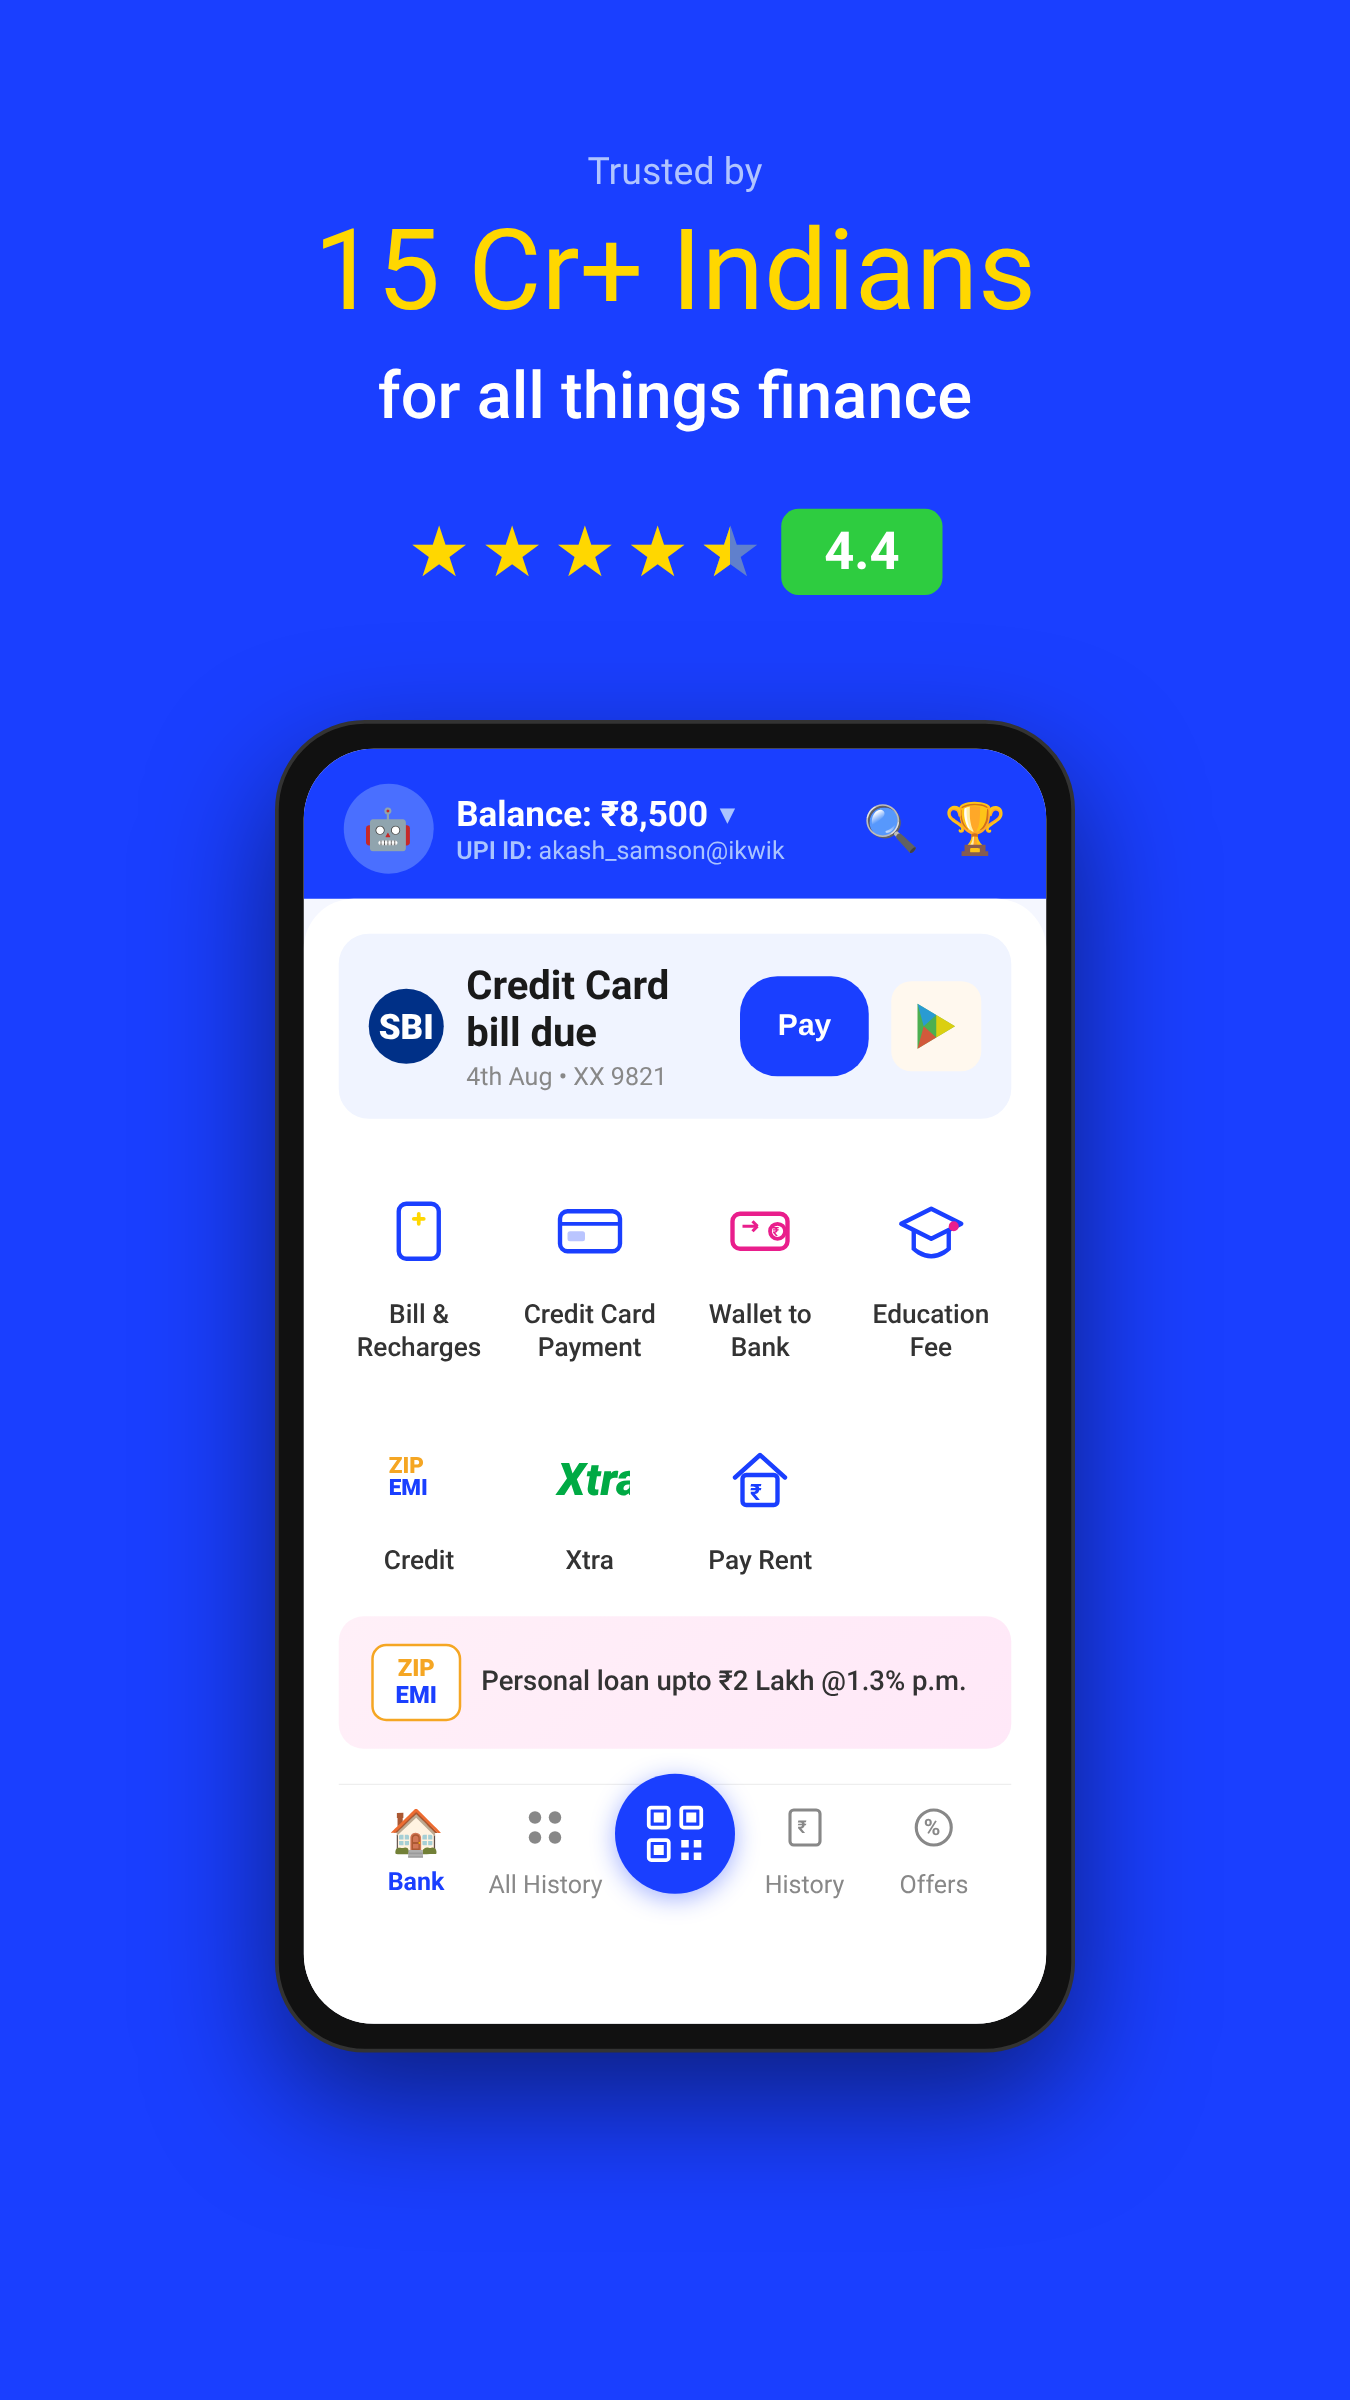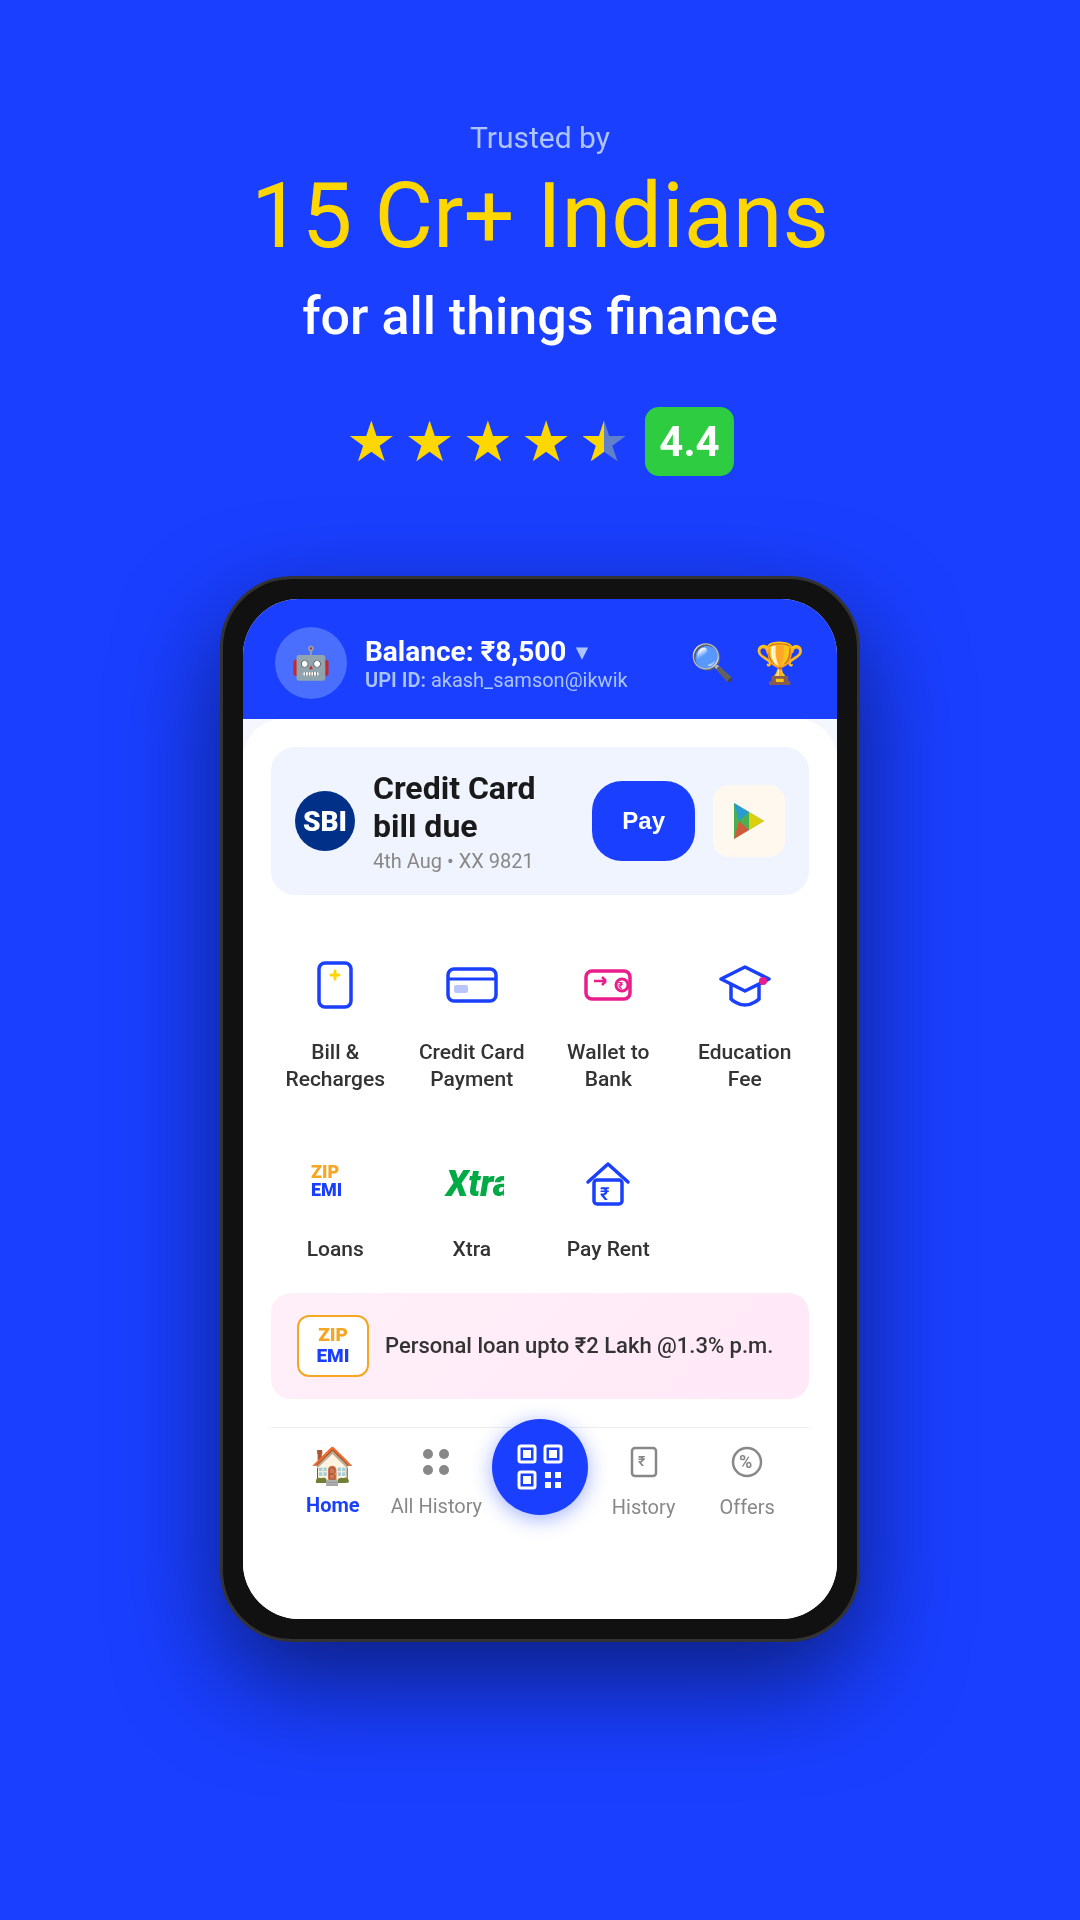--- a/index.html
+++ b/index.html
@@ -49,21 +49,21 @@
     }
     .star {
       font-size: 56px;
       color: #FFD700;
     }
     .rating-badge {
       background-color: #2ecc40;
       color: white;
       font-size: 42px;
       font-weight: 700;
-      padding: 10px 14px;
+      padding: 10px 34px;
       border-radius: 14px;
     }
 
     
     .phone-wrapper {
       display: flex;
       justify-content: center;
       padding: 40px 80px 0;
     }
     .phone {
@@ -428,21 +428,21 @@
             <div class="service-label">Education Fee</div>
           </div>
 
           <div class="service-item">
             <div class="service-icon">
               <svg width="64" height="64" viewBox="0 0 64 64">
                 <text x="8" y="28" font-size="18" font-weight="900" fill="#f5a623">ZIP</text>
                 <text x="8" y="46" font-size="18" font-weight="900" fill="#1a3fff">EMI</text>
               </svg>
             </div>
-            <div class="service-label">Loans</div>
+            <div class="service-label">Credit</div>
           </div>
 
           <div class="service-item">
             <div class="service-icon">
               <svg width="64" height="64" viewBox="0 0 64 64">
                 <text x="6" y="46" font-size="36" font-weight="900" fill="#00aa44" font-style="italic">Xtra</text>
               </svg>
             </div>
             <div class="service-label">Xtra</div>
           </div>
@@ -465,21 +465,21 @@
             <span class="zip">ZIP</span>
             <span class="emi">EMI</span>
           </div>
           <div class="loan-text">Personal loan upto ₹2 Lakh @1.3% p.m.</div>
         </div>
 
         <div class="bottom-nav">
 
           <div class="nav-item active">
             <span class="nav-icon" style="color:#1a3fff;">🏠</span>
-            <span class="nav-label" style="color:#1a3fff;font-weight:700;font-size:20px;">Home</span>
+            <span class="nav-label" style="color:#1a3fff;font-weight:700;font-size:20px;">Bank</span>
           </div>
 
           <div class="nav-item">
             <span class="nav-icon" style="color:#888;font-size:34px;">
               <svg width="36" height="36" viewBox="0 0 36 36">
                 <circle cx="10" cy="10" r="5" fill="#888"></circle>
                 <circle cx="26" cy="10" r="5" fill="#888"></circle>
                 <circle cx="10" cy="26" r="5" fill="#888"></circle>
                 <circle cx="26" cy="26" r="5" fill="#888"></circle>
               </svg>

